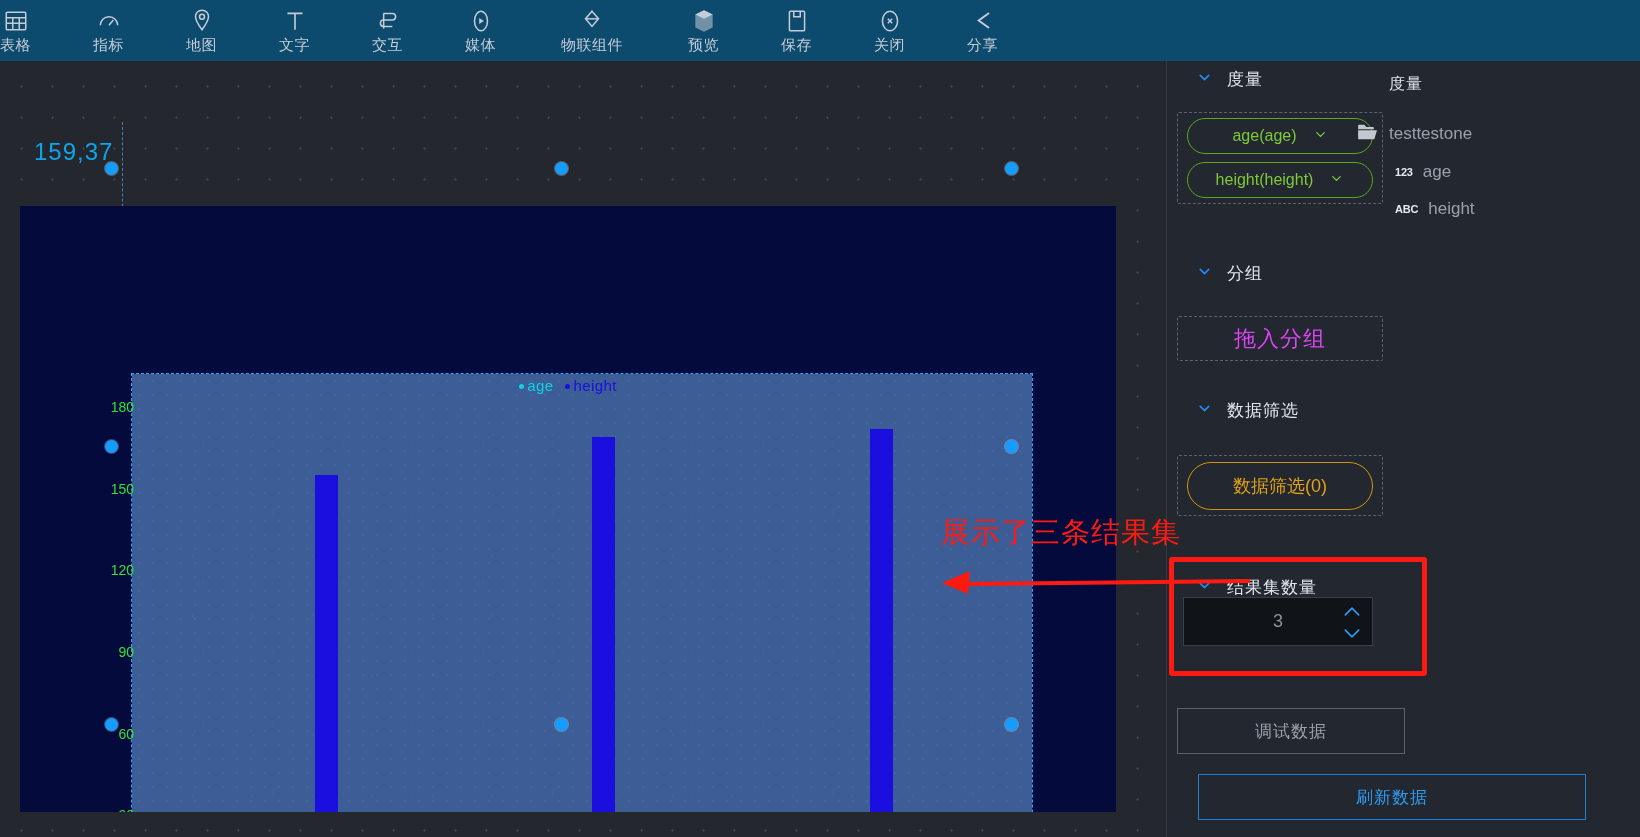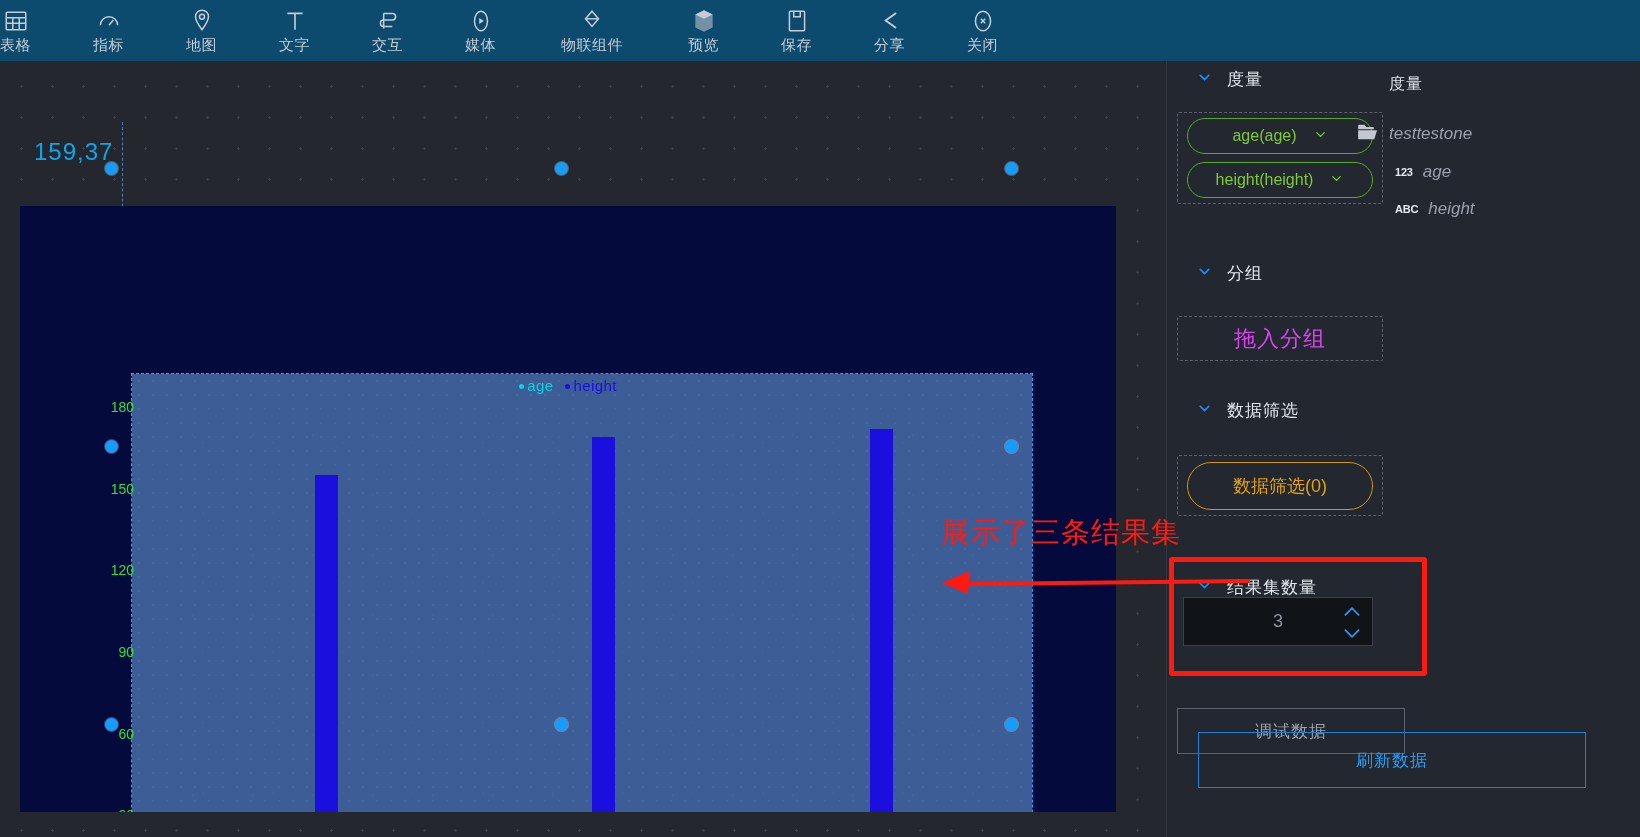--- a/index.html
+++ b/index.html
@@ -127,21 +127,21 @@
     display:flex; align-items:center; justify-content:center; gap:16px;
     color:#7ec93a; font-size:16px; background:transparent;
   }
   .pill.amber{ border-color:#d2950f; color:#e0a117; width:186px; height:48px; font-size:18px; border-radius:24px;}
   .dropzone .ph{ color:#d946ef; font-size:22px; letter-spacing:1px; }
 
   
   #fieldlist{ position:absolute; left:1357px; top:74px; width:270px; }
   #fieldlist .title{ font-size:16px; color:#dfe4eb; margin-left:32px; letter-spacing:1px; }
   .fl-row{ display:flex; align-items:center; gap:10px; margin-top:17px; }
-  .fl-row .nm{ font-size:17px; color:#9aa1ac;font-style:italic; }
+  .fl-row .nm{ font-size:17px; color:#9aa1ac; }
   .fl-row.indent{ margin-left:38px; }
   .badge{ font-size:11px; font-weight:bold; color:#e6eaf0; letter-spacing:-.2px; }
 
   
   #spinner{
     position:absolute; left:1183px; top:597px; width:190px; height:49px;
     background:#101318; border:1px solid #3a3f49;
     display:flex; align-items:center; justify-content:center;
   }
   #spinner .val{ font-size:18px; color:#8b919c; }
@@ -247,35 +247,35 @@
       <svg width="26" height="26" viewBox="0 0 24 24" fill="none" stroke="#c6ccd6" stroke-width="1.4">
         <rect x="5" y="3" width="14" height="18" rx="1"></rect>
         <path d="M9 3v5h6V3"></path>
       </svg>
     </span>
     <span class="lbl">保存</span>
   </div>
 
   <div class="tool">
     <span>
+      <svg width="26" height="26" viewBox="0 0 24 24" fill="none" stroke="#c6ccd6" stroke-width="1.4">
+        <ellipse cx="12" cy="12" rx="7" ry="9"></ellipse>
+        <path d="M10 10l4 4M14 10l-4 4"></path>
+      </svg>
+    </span>
+    <span class="lbl">关闭</span>
+  </div>
+
+  <div class="tool">
+    <span>
       <svg width="26" height="26" viewBox="0 0 24 24" fill="none" stroke="#c6ccd6" stroke-width="1.8" stroke-linecap="round">
         <path d="M17 5L8 11.5 17 18"></path>
       </svg>
     </span>
     <span class="lbl">分享</span>
-  </div>
-
-  <div class="tool">
-    <span>
-      <svg width="26" height="26" viewBox="0 0 24 24" fill="none" stroke="#c6ccd6" stroke-width="1.4">
-        <ellipse cx="12" cy="12" rx="7" ry="9"></ellipse>
-        <path d="M10 10l4 4M14 10l-4 4"></path>
-      </svg>
-    </span>
-    <span class="lbl">关闭</span>
   </div>
 </div>
 
 <div id="canvas-left-edge"></div>
 <div id="blue-marker"></div>
 
 <div id="canvas">
   <div id="vguide"></div>
 
   <div id="widget">
@@ -391,21 +391,21 @@
       <svg width="20" height="13" viewBox="0 0 24 14" fill="none" stroke="#2f9bf0" stroke-width="2" stroke-linecap="round">
           <path d="M4 3l8 8 8-8"></path>
         </svg>
     </span>
   </span>
 </div>
 
 <div class="btn-outline" style="left:1177px; top:708px; width:228px; height:46px;">
   <span>调试数据</span>
 </div>
-<div class="btn-primary" style="left:1198px; top:732px; width:388px; height:56px;">
+<div class="btn-primary" style="left:1198px; top:774px; width:388px; height:46px;">
   <span>刷新数据</span>
 </div>
 
 <div id="fieldlist">
   <div class="title">度量</div>
   <div class="fl-row" style="margin-top:28px;">
     <span>
       <svg width="22" height="18" viewBox="0 0 24 20" fill="#c3c8d0">
         <path d="M1 3a1 1 0 0 1 1-1h6l2 2.4h7.5a1 1 0 0 1 1 1V7H1z"></path>
         <path d="M1 8h21l-3 10H1z"></path>

